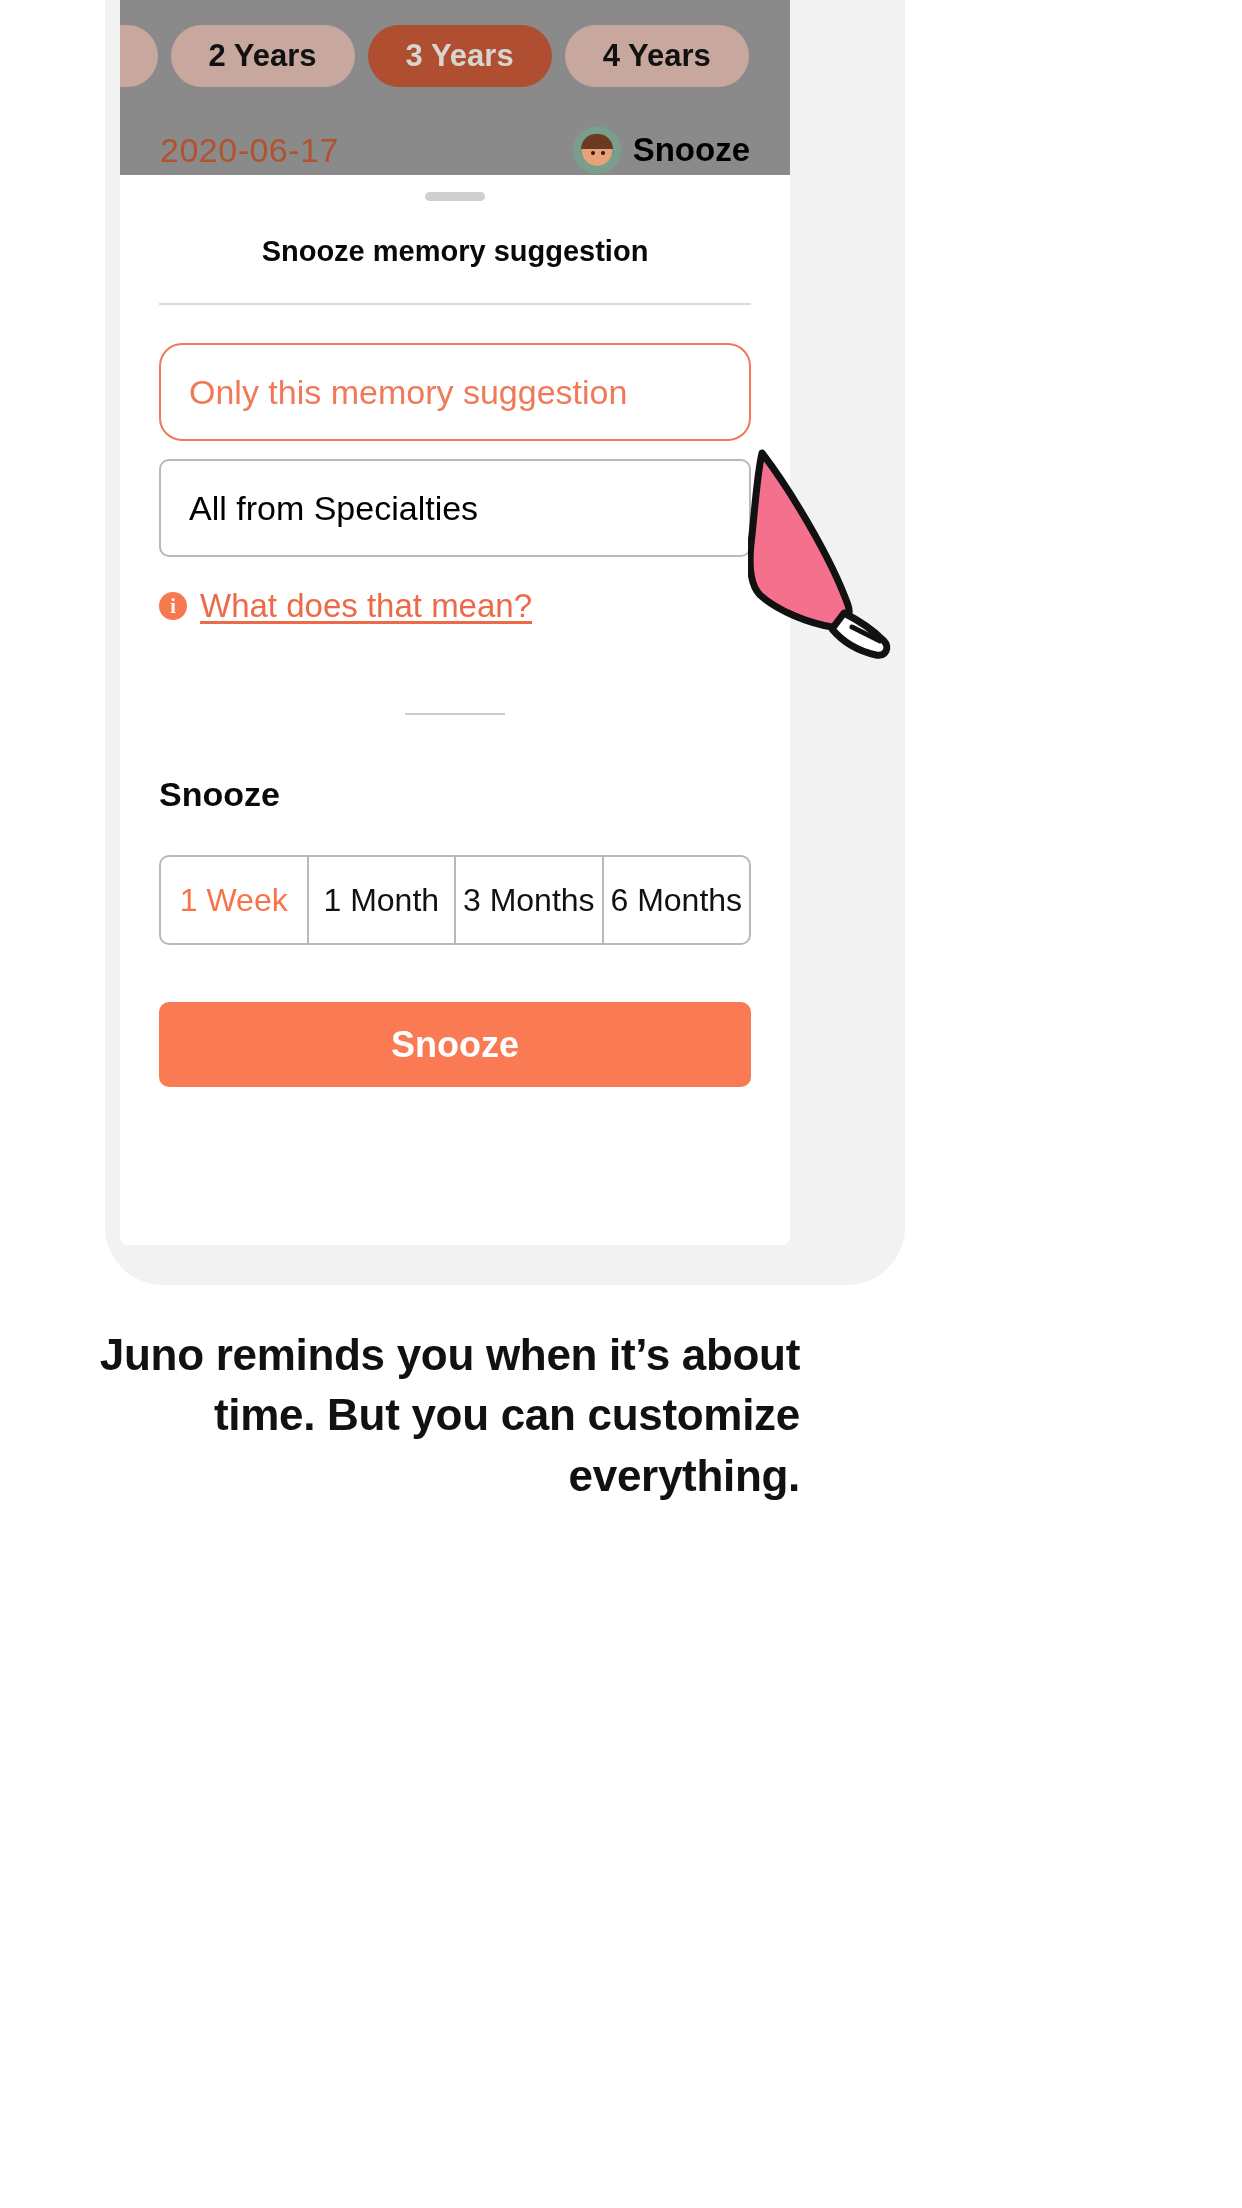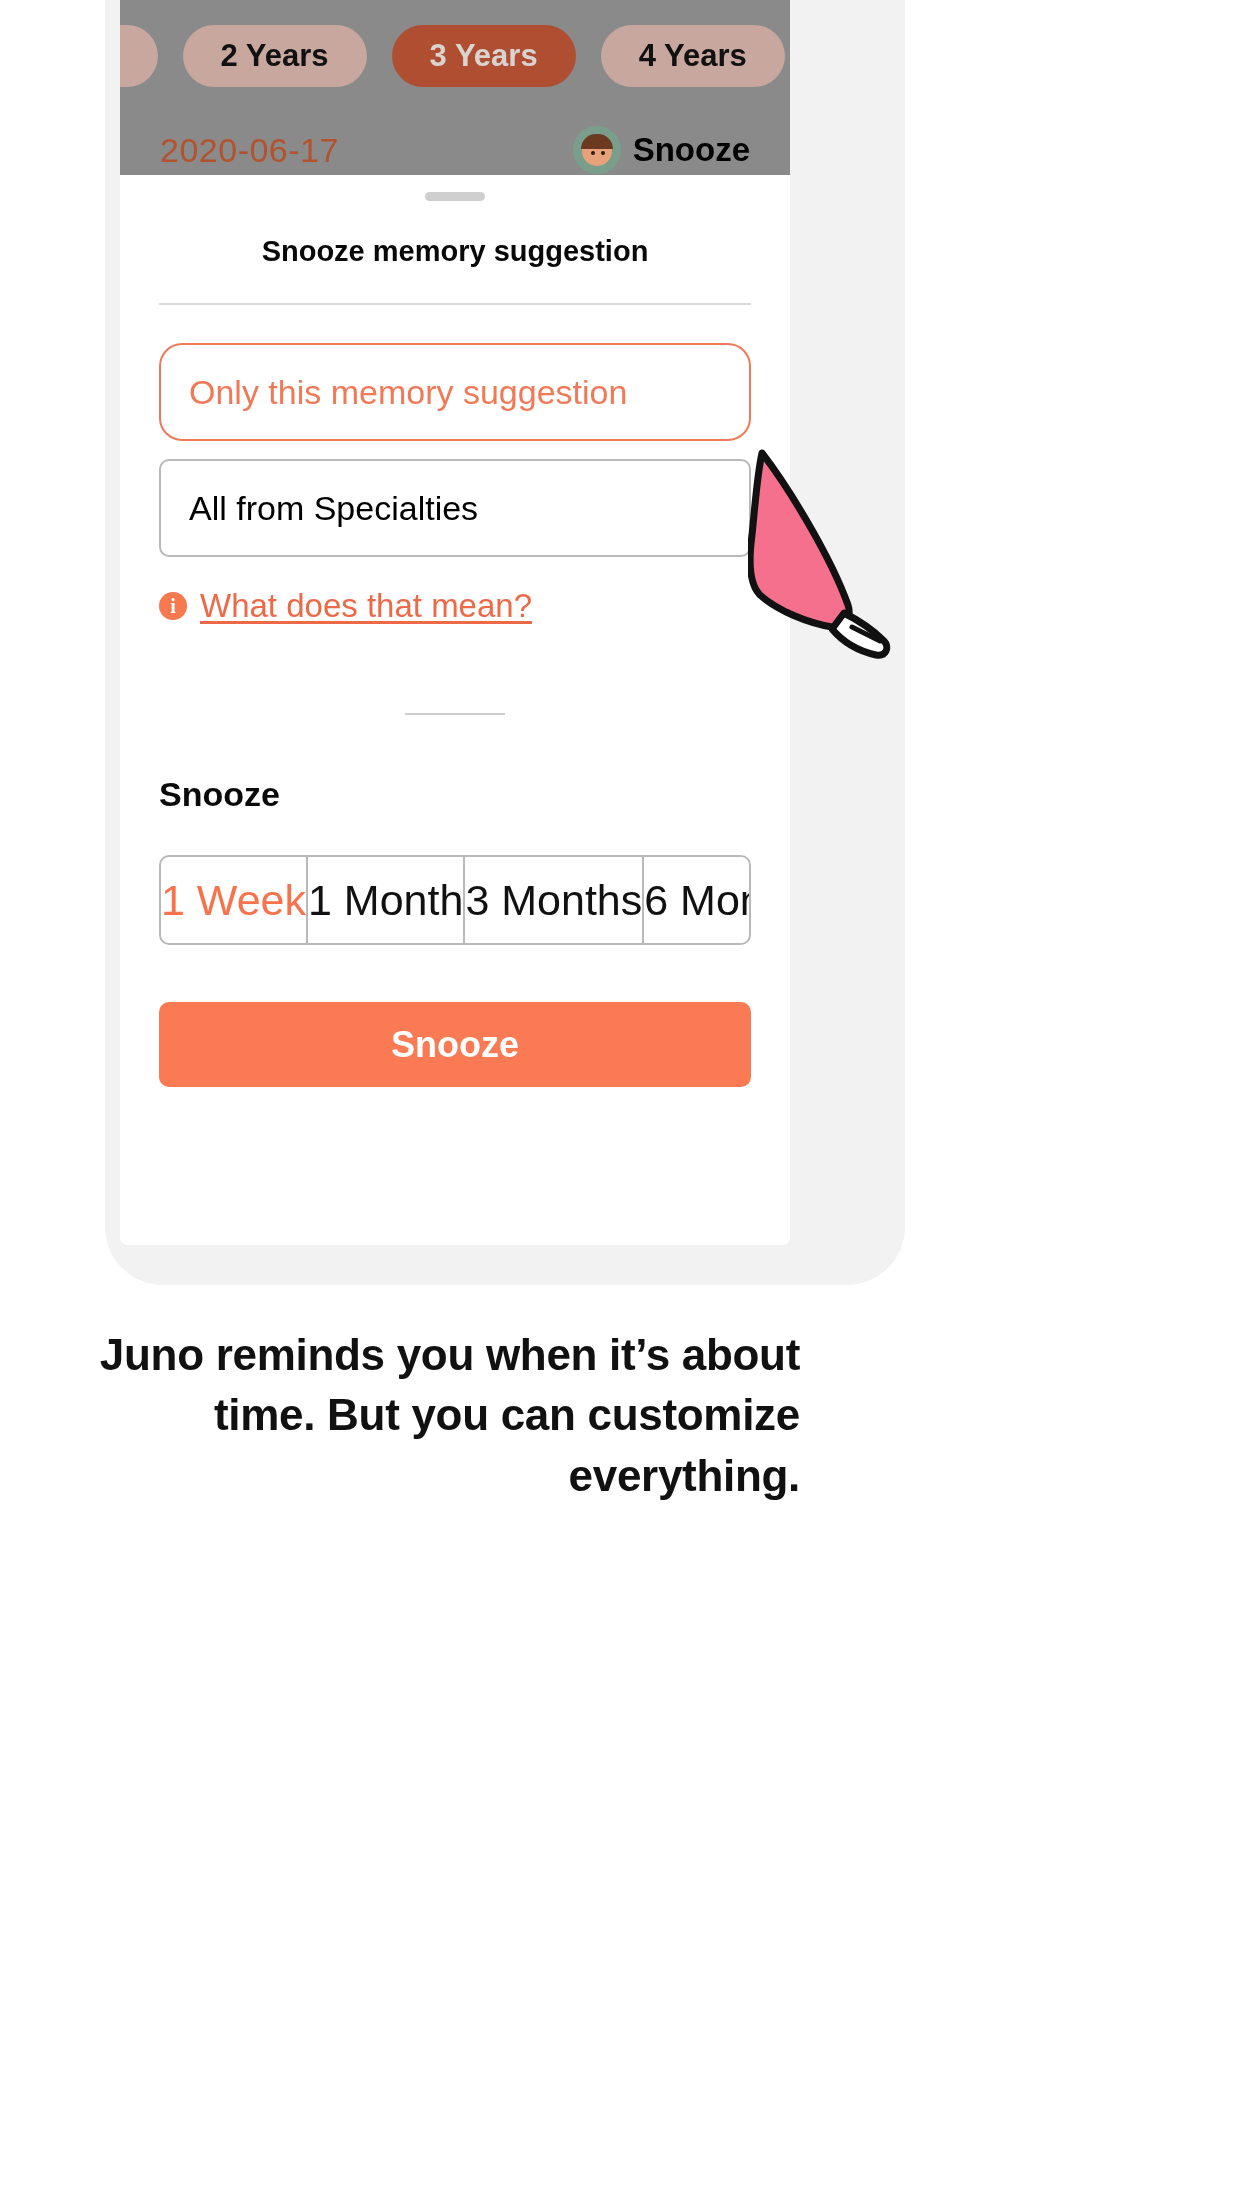--- a/index.html
+++ b/index.html
@@ -34,21 +34,21 @@
     position:absolute;
     left:0; top:0;
     width:670px; height:235px;
     background:#8a8a8a;
     overflow:hidden;
   }
   #year-chip-row{
     position:absolute;
     left:-85px; top:85px;
     display:flex;
-    gap:25px;
+    gap:13px;
     align-items:center;
   }
   .year-chip{
     height:62px;
     padding:0 38px;
     border-radius:31px;
     background:#c8a79f;
     display:flex; align-items:center; justify-content:center;
     font-size:31px;
     font-weight:bold;
@@ -214,21 +214,21 @@
     width:592px; height:90px;
     border:2px solid #b9b9b9;
     border-radius:10px;
     display:flex;
     overflow:hidden;
     background:#ffffff;
   }
   .duration-seg{
     flex:1 1 0;
     display:flex;align-items:center;justify-content:center;
-    font-size:43px;
+    font-size:32px;
     color:#111111;
     border-right:2px solid #b9b9b9;
     white-space:nowrap;
   }
   .duration-seg:last-child{ border-right:none; }
   .duration-seg.selected{ color:#f7734c; }
 
   #primary-action{
     position:absolute;
     left:39px; top:827px;

